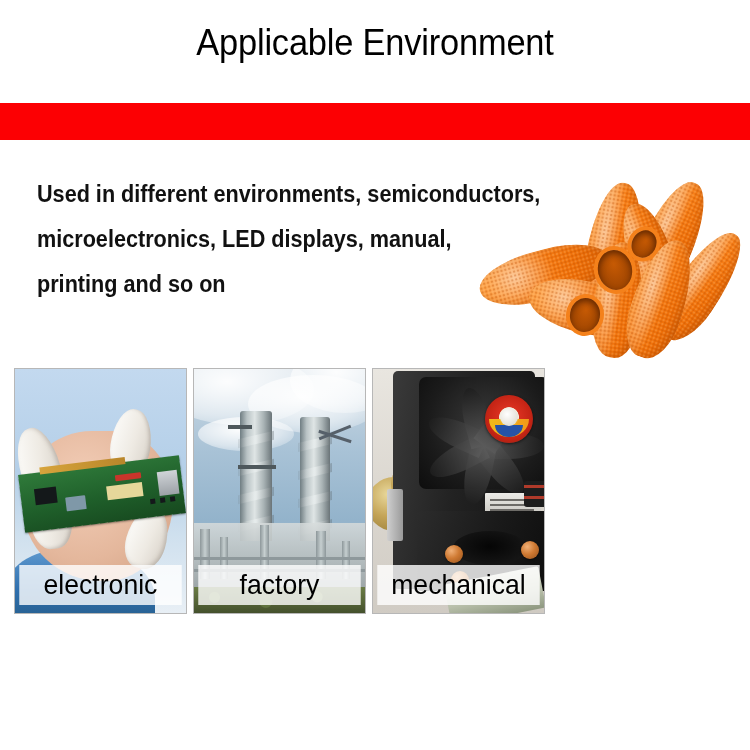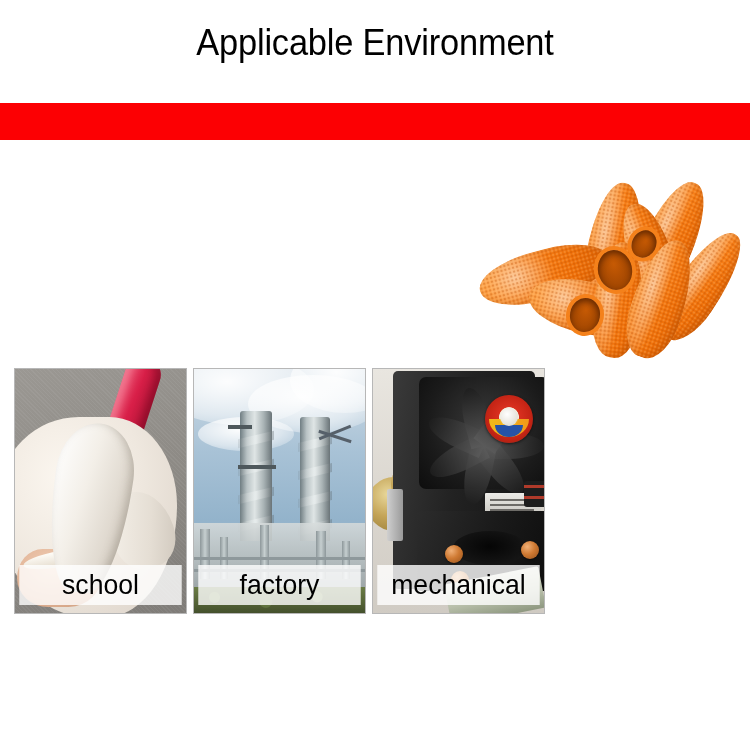--- a/index.html
+++ b/index.html
@@ -362,53 +362,69 @@
 </style>
 </head>
 <body>
 
 <div id="page">
 
   <div class="page-title">Applicable Environment</div>
 
   <div class="accent-bar"></div>
 
+  <div class="description">
+    <div class="desc-line">Used in different environments, semiconductors,</div>
+    <div class="desc-line">microelectronics, LED displays, manual,</div>
+    <div class="desc-line">printing and so on</div>
+  </div>
 
   <div class="hero-photo">
 
     <div class="cot" style="left:118px; top:4px;  width:52px;  height:126px; transform:rotate(10deg);"></div>
     <div class="cot" style="left:176px; top:0px;  width:50px;  height:120px; transform:rotate(24deg);"></div>
     <div class="cot" style="left:156px; top:24px; width:44px;  height:96px;  transform:rotate(-18deg);"></div>
     <div class="cot" style="left:208px; top:46px; width:46px;  height:124px; transform:rotate(34deg);"></div>
 
     <div class="cot" style="left:8px;   top:72px; width:132px; height:50px;  transform:rotate(-15deg); border-radius:46% 46% 48% 48% / 48% 48% 52% 52%;"></div>
     <div class="cot" style="left:58px;  top:104px; width:122px; height:52px; transform:rotate(12deg);  border-radius:46% 46% 48% 48% / 50% 50% 50% 50%;"></div>
     <div class="cot" style="left:124px; top:64px; width:48px;  height:116px; transform:rotate(6deg);"></div>
     <div class="cot" style="left:164px; top:60px; width:52px;  height:122px; transform:rotate(18deg);"></div>
 
     <div class="cuff" style="left:128px; top:72px;  width:34px; height:40px; transform:rotate(-12deg);"></div>
     <div class="cuff" style="left:100px; top:120px; width:30px; height:34px; transform:rotate(10deg);"></div>
     <div class="cuff" style="left:162px; top:52px;  width:24px; height:28px; transform:rotate(28deg);"></div>
   </div>
 
   <div class="thumb-strip">
 
-
     <div class="thumb">
       <div class="thumb-photo">
-        <div class="p2-bg"></div>
-        <div class="p2-rod"></div>
-        <div class="p2-hand"></div>
-        <div class="p2-wrist"></div>
-        <div class="p2-cuffring"></div>
-        <div class="p2-thumbcot"></div>
-        <div class="p2-cot"></div>
+        <div class="p1-bg"></div>
+        <div class="p1-gown"></div>
+        <div class="p1-palm"></div>
+        <div class="p1-finger" style="left:4px;   top:58px;  width:40px; height:74px; transform:rotate(-16deg);"></div>
+        <div class="p1-finger" style="left:14px;  top:108px; width:42px; height:72px; transform:rotate(-8deg);"></div>
+        <div class="p1-finger" style="left:96px;  top:40px;  width:40px; height:66px; transform:rotate(8deg);"></div>
+        <div class="p1-finger" style="left:112px; top:138px; width:40px; height:62px; transform:rotate(16deg);"></div>
+        <div class="p1-pcb">
+          <div class="p1-pcb-gold"></div>
+          <div class="p1-chip" style="left:14px; top:16px; width:22px; height:16px;"></div>
+          <div class="p1-xtal" style="left:44px; top:28px; width:20px; height:14px;"></div>
+          <div class="p1-cap" style="left:96px; top:12px; width:26px; height:6px;"></div>
+          <div class="p1-label" style="left:86px; top:22px; width:36px; height:14px;"></div>
+          <div class="p1-port" style="left:138px; top:14px; width:20px; height:24px;"></div>
+          <div class="p1-chip" style="left:128px; top:40px; width:5px; height:5px;"></div>
+          <div class="p1-chip" style="left:138px; top:40px; width:5px; height:5px;"></div>
+          <div class="p1-chip" style="left:148px; top:40px; width:5px; height:5px;"></div>
+        </div>
       </div>
-      <div class="thumb-caption">school</div>
+      <div class="thumb-caption">electronic</div>
     </div>
+
 
     <div class="thumb">
       <div class="thumb-photo">
         <div class="p4-sky"></div>
         <div class="p4-cloud" style="left:-30px; top:-14px; width:150px; height:70px;"></div>
         <div class="p4-cloud" style="left:54px;  top:6px;   width:130px; height:58px;"></div>
         <div class="p4-cloud" style="left:96px;  top:-22px; width:110px; height:66px;"></div>
         <div class="p4-cloud" style="left:4px;   top:48px;  width:96px;  height:34px;"></div>
 
         <div class="p4-stack" style="left:46px; top:42px; width:32px; height:130px;">

